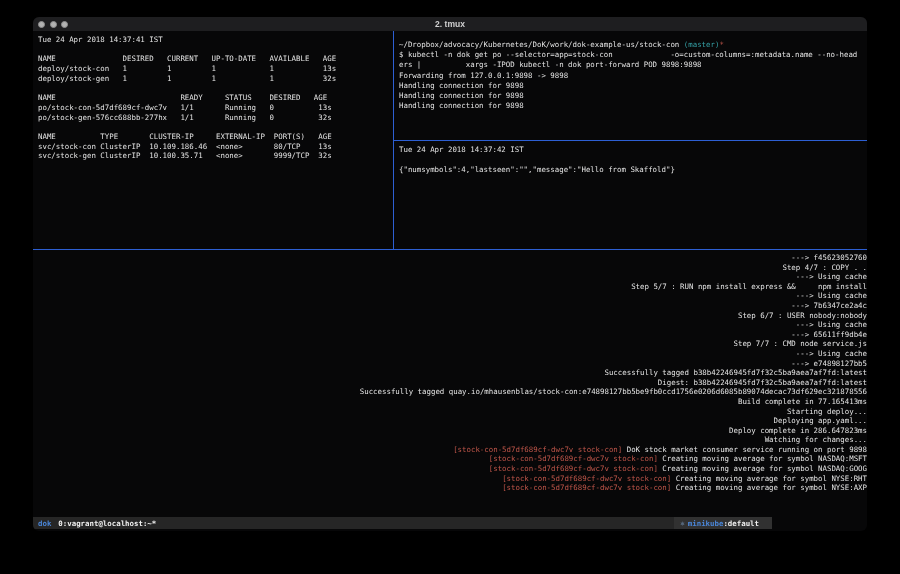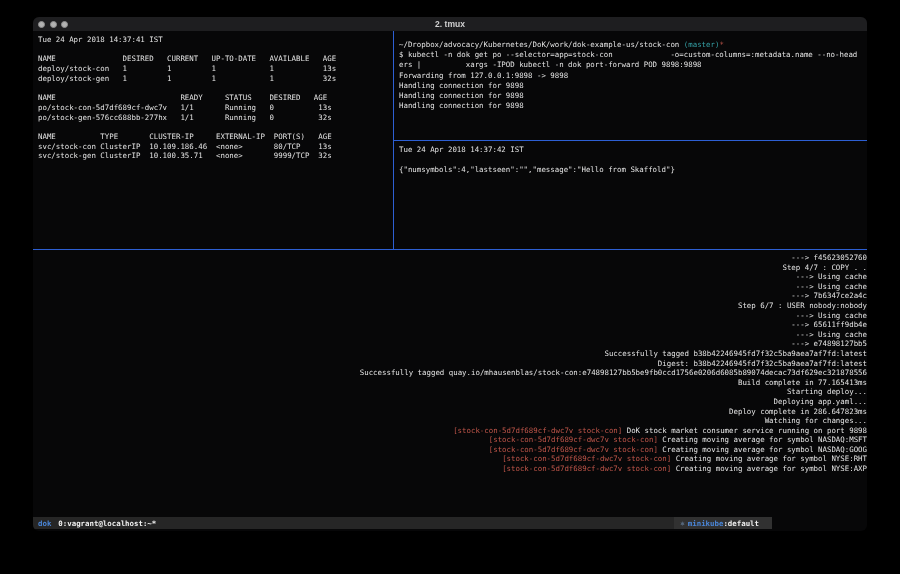--- a/index.html
+++ b/index.html
@@ -100,25 +100,27 @@
         <div class="tline"><span></span></div>
         <div class="tline"><span>{"numsymbols":4,"lastseen":"","message":"Hello from Skaffold"}</span></div>
       </div>
 
     <div class="hb2"></div>
 
     <div class="pane pane-b">
         <div class="tline"><span> ---&gt; f45623052760</span></div>
         <div class="tline"><span>Step 4/7 : COPY . .</span></div>
         <div class="tline"><span> ---&gt; Using cache</span></div>
+        <div class="tline"><span>Step 5/7 : RUN npm install express &amp;&amp;     npm install</span></div>
         <div class="tline"><span> ---&gt; Using cache</span></div>
         <div class="tline"><span> ---&gt; 7b6347ce2a4c</span></div>
         <div class="tline"><span>Step 6/7 : USER nobody:nobody</span></div>
         <div class="tline"><span> ---&gt; Using cache</span></div>
         <div class="tline"><span> ---&gt; 65611ff9db4e</span></div>
+        <div class="tline"><span>Step 7/7 : CMD node service.js</span></div>
         <div class="tline"><span> ---&gt; Using cache</span></div>
         <div class="tline"><span> ---&gt; e74898127bb5</span></div>
         <div class="tline"><span>Successfully tagged b38b42246945fd7f32c5ba9aea7af7fd:latest</span></div>
         <div class="tline"><span>Digest: b38b42246945fd7f32c5ba9aea7af7fd:latest</span></div>
         <div class="tline"><span>Successfully tagged quay.io/mhausenblas/stock-con:e74898127bb5be9fb0ccd1756e0206d6085b89074decac73df629ec321878556</span></div>
         <div class="tline"><span>Build complete in 77.165413ms</span></div>
         <div class="tline"><span>Starting deploy...</span></div>
         <div class="tline"><span>Deploying app.yaml...</span></div>
         <div class="tline"><span>Deploy complete in 286.647823ms</span></div>
         <div class="tline"><span>Watching for changes...</span></div>

